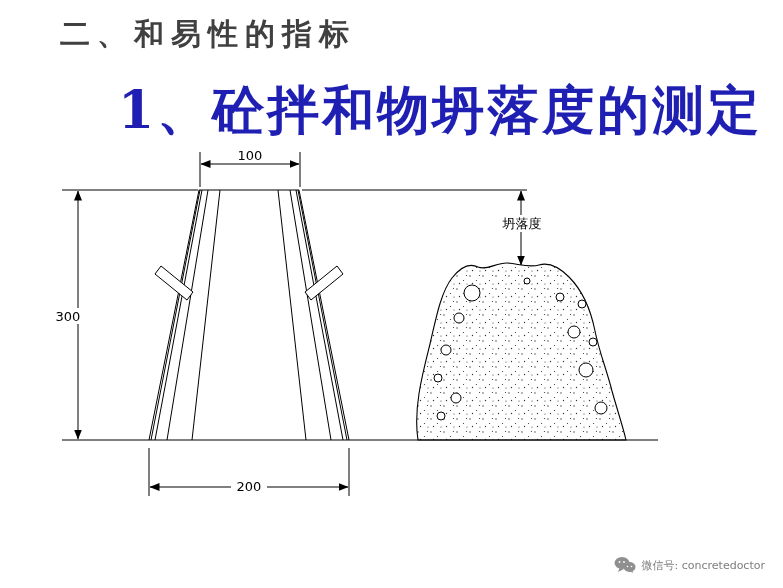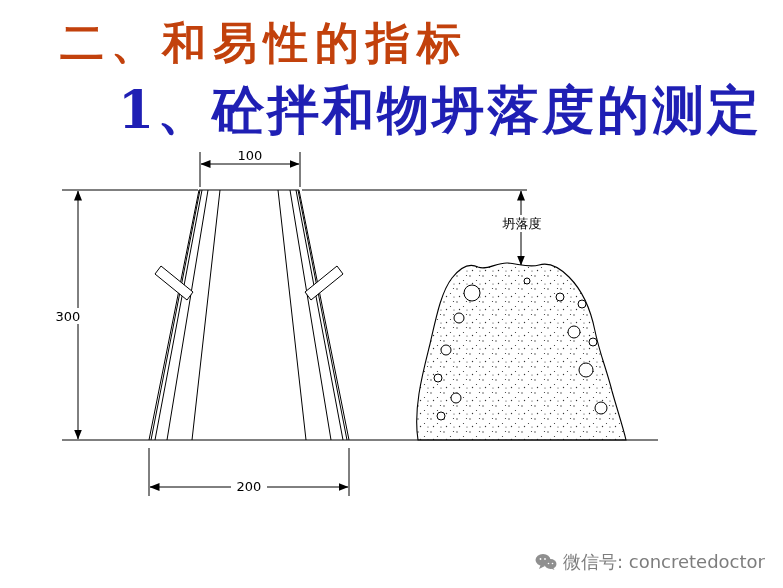--- a/index.html
+++ b/index.html
@@ -1,39 +1,39 @@
 <!DOCTYPE html>
 <html><head>
 <meta charset="utf-8">
 <style>
   * { margin:0; padding:0; box-sizing:border-box; }
   html,body { width:783px; height:588px; background:#ffffff;
               font-family:"DejaVu Sans", sans-serif; }
   .slide { position:relative; width:783px; height:588px; background:#ffffff; overflow:hidden; }
   .title {
     position:absolute; left:60px; top:14px;
-    font-size:44px; font-weight:bold; color:#c2410c;
+    font-size:30px; font-weight:bold; color:#404040;
     letter-spacing:7px; white-space:nowrap;
     font-family:"DejaVu Sans", sans-serif;
   }
   .subtitle {
     position:absolute; left:118px; top:76px;
     font-size:52px; font-weight:bold; color:#1f1fb4;
     letter-spacing:3px; white-space:nowrap;
     font-family:"DejaVu Serif", serif;
   }
   svg.diagram { position:absolute; left:0; top:0; }
   svg.diagram text {
     font-family:"DejaVu Sans", sans-serif;
     font-size:13px; fill:#000000;
   }
   .footer {
     position:absolute; right:18px; bottom:14px;
     display:flex; align-items:center; gap:6px;
-    color:#7d7d7d; font-size:18px; white-space:nowrap;
+    color:#7d7d7d; font-size:11px; white-space:nowrap;
   }
 </style>
 </head>
 <body>
 
 <div class="slide">
 
   <h1 class="title">二、和易性的指标</h1>
   <h2 class="subtitle">1、砼拌和物坍落度的测定</h2>
 

